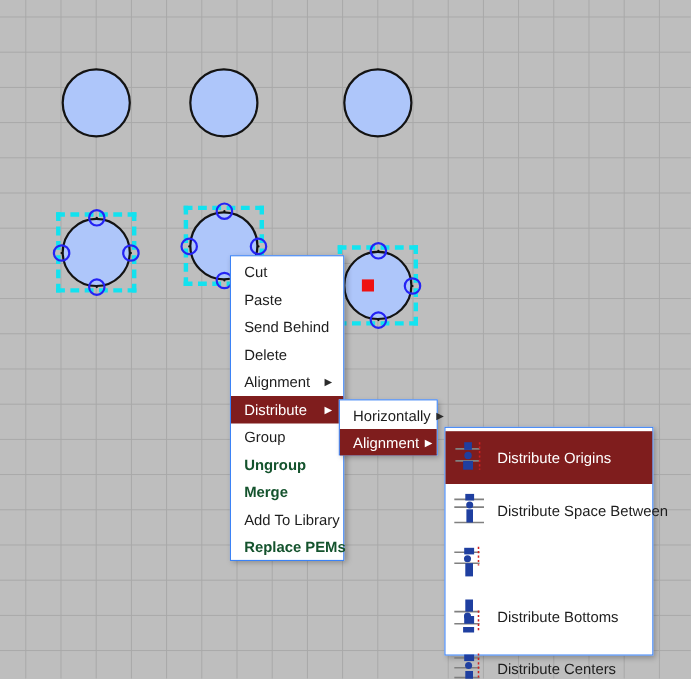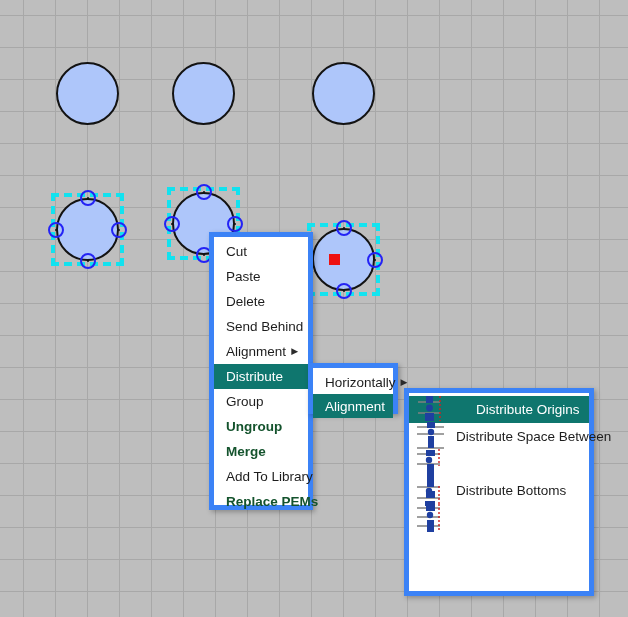--- a/index.html
+++ b/index.html
@@ -81,21 +81,21 @@
     position: absolute;
     width: 11px;
     height: 11px;
     background: #ee1111;
   }
 
   
   .menu {
     position: absolute;
     background: #ffffff;
-    border: 5px solid #3b82f6;
+    border: 1px solid #3b82f6;
     box-shadow: 2px 2px 5px rgba(0,0,0,0.28);
     padding: 2px 0;
     box-sizing: border-box;
     z-index: 50;
   }
   .menu-item {
     position: relative;
     display: flex;
     align-items: center;
     height: 25px;
@@ -103,23 +103,22 @@
     font-size: 13.5px;
     color: #1d1d1d;
     white-space: nowrap;
     box-sizing: border-box;
   }
   .menu-item.disabled {
     color: #14532d;
     font-weight: bold;
   }
   .menu-item.highlight {
-    background: #0f766e;
+    background: #7f1d1d;
     color: #ffffff;
-    gap: 20px;
   }
   .menu-label {
     flex: 1 1 auto;
   }
   .submenu-arrow {
     flex: 0 0 auto;
     width: 12px;
     text-align: right;
     font-size: 9px;
     line-height: 1;
@@ -146,21 +145,21 @@
   #menu-distribute .menu-item { height: 24px; }
   
   #menu-vertically {
     left: 404px;
     top: 388px;
     width: 190px;
     height: 208px;
     padding: 3px 0;
   }
   #menu-vertically .menu-item {
-    height: 27px;
+    height: 48px;
     padding: 0 8px 0 5px;
     font-size: 13.5px;
   }
   .dist-icon {
     flex: 0 0 auto;
     width: 38px;
     height: 36px;
     margin-right: 4px;
     display: block;
   }
@@ -233,24 +232,24 @@
   </div>
 
   <div class="menu" id="menu-main">
     <div class="menu-item">
       <span class="menu-label">Cut</span>
     </div>
     <div class="menu-item">
       <span class="menu-label">Paste</span>
     </div>
     <div class="menu-item">
+      <span class="menu-label">Send Behind</span>
+    </div>
+    <div class="menu-item">
       <span class="menu-label">Delete</span>
-    </div>
-    <div class="menu-item">
-      <span class="menu-label">Send Behind</span>
     </div>
     <div class="menu-item">
       <span class="menu-label">Alignment</span>
       <span class="submenu-arrow">▶</span>
     </div>
     <div class="menu-item highlight">
       <span class="menu-label">Distribute</span>
       <span class="submenu-arrow">▶</span>
     </div>
     <div class="menu-item">
@@ -334,16 +333,17 @@
     <div class="menu-item">
       <svg class="dist-icon" viewBox="0 0 38 36">
         <line x1="3" y1="8" x2="26" y2="8" stroke="#808080" stroke-width="1.5"></line>
         <line x1="3" y1="17" x2="26" y2="17" stroke="#808080" stroke-width="1.5"></line>
         <line x1="3" y1="26" x2="26" y2="26" stroke="#808080" stroke-width="1.5"></line>
         <rect x="12" y="5" width="9" height="6" fill="#1f3fa0"></rect>
         <rect x="13" y="20" width="7" height="12" fill="#1f3fa0"></rect>
         <circle cx="16" cy="15" r="3.2" fill="#1f3fa0"></circle>
         <line x1="25" y1="4" x2="25" y2="31" stroke="#d02020" stroke-width="1.4" stroke-dasharray="2 2"></line>
       </svg>
+      <span class="menu-label">Distribute Centers</span>
     </div>
   </div>
 
 </div>
 
 </body></html>

